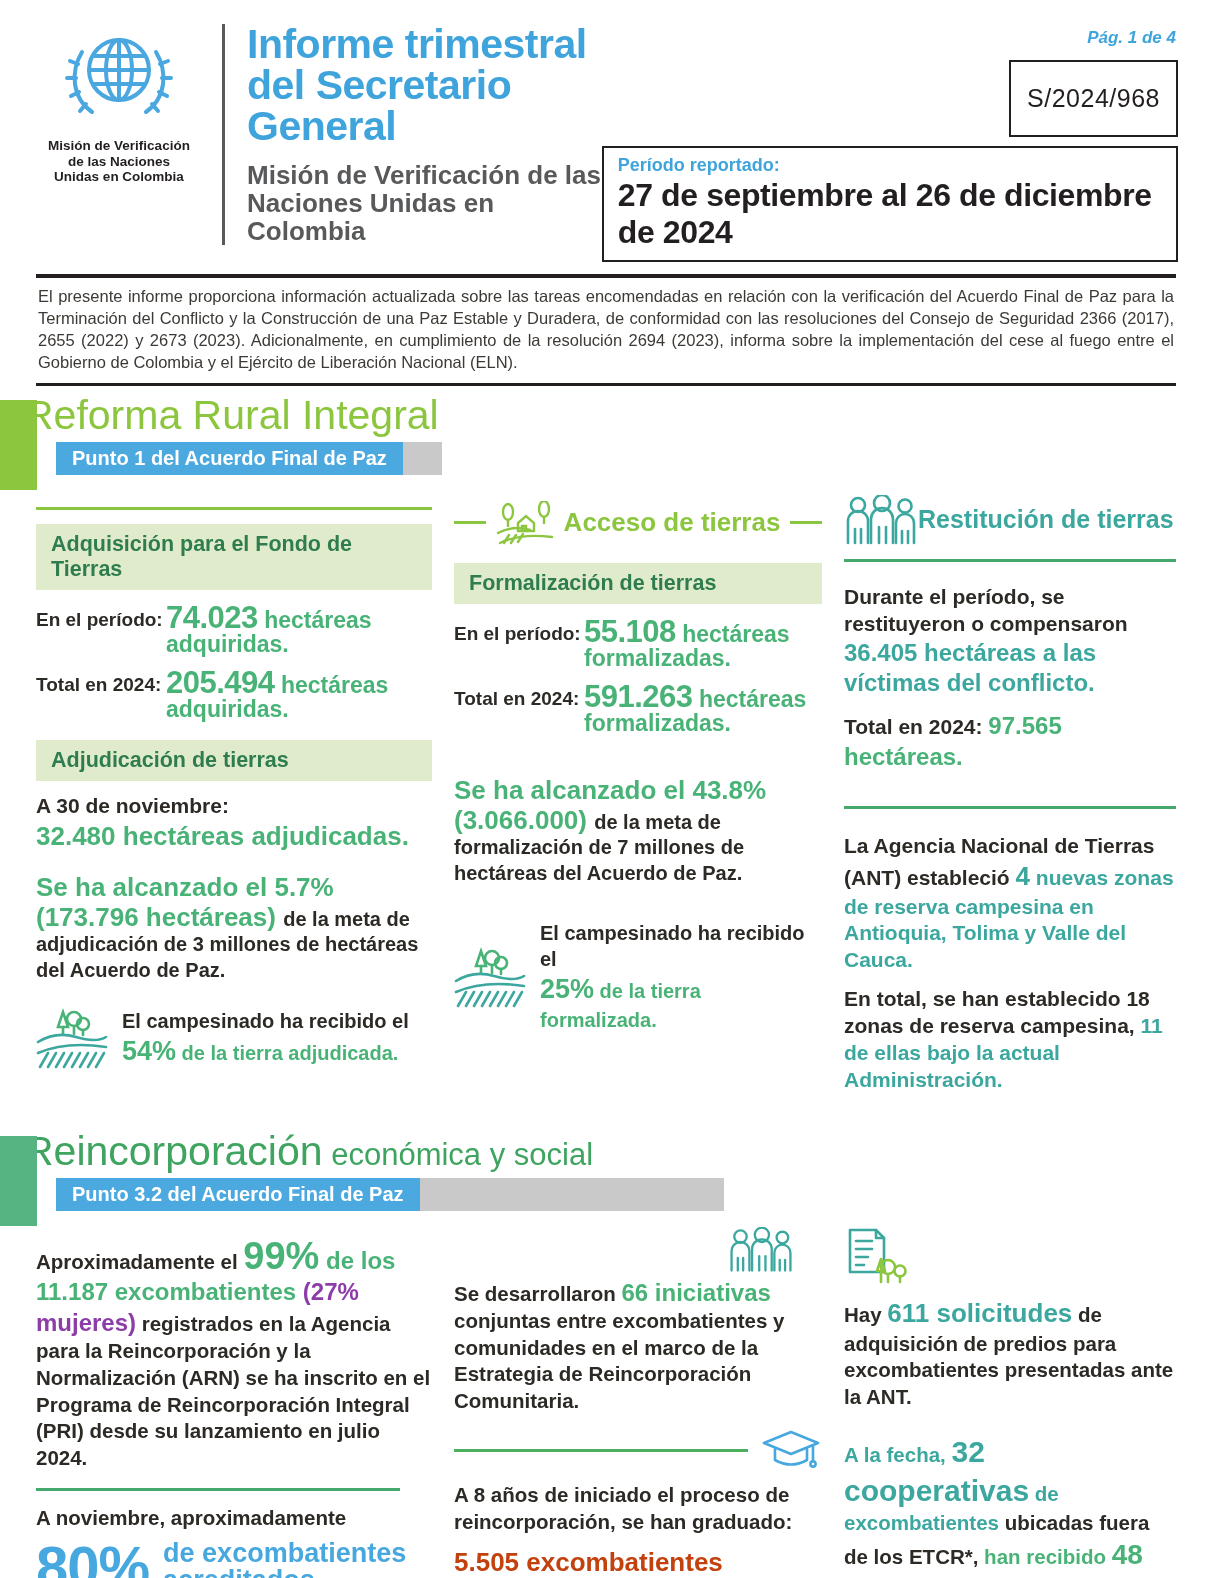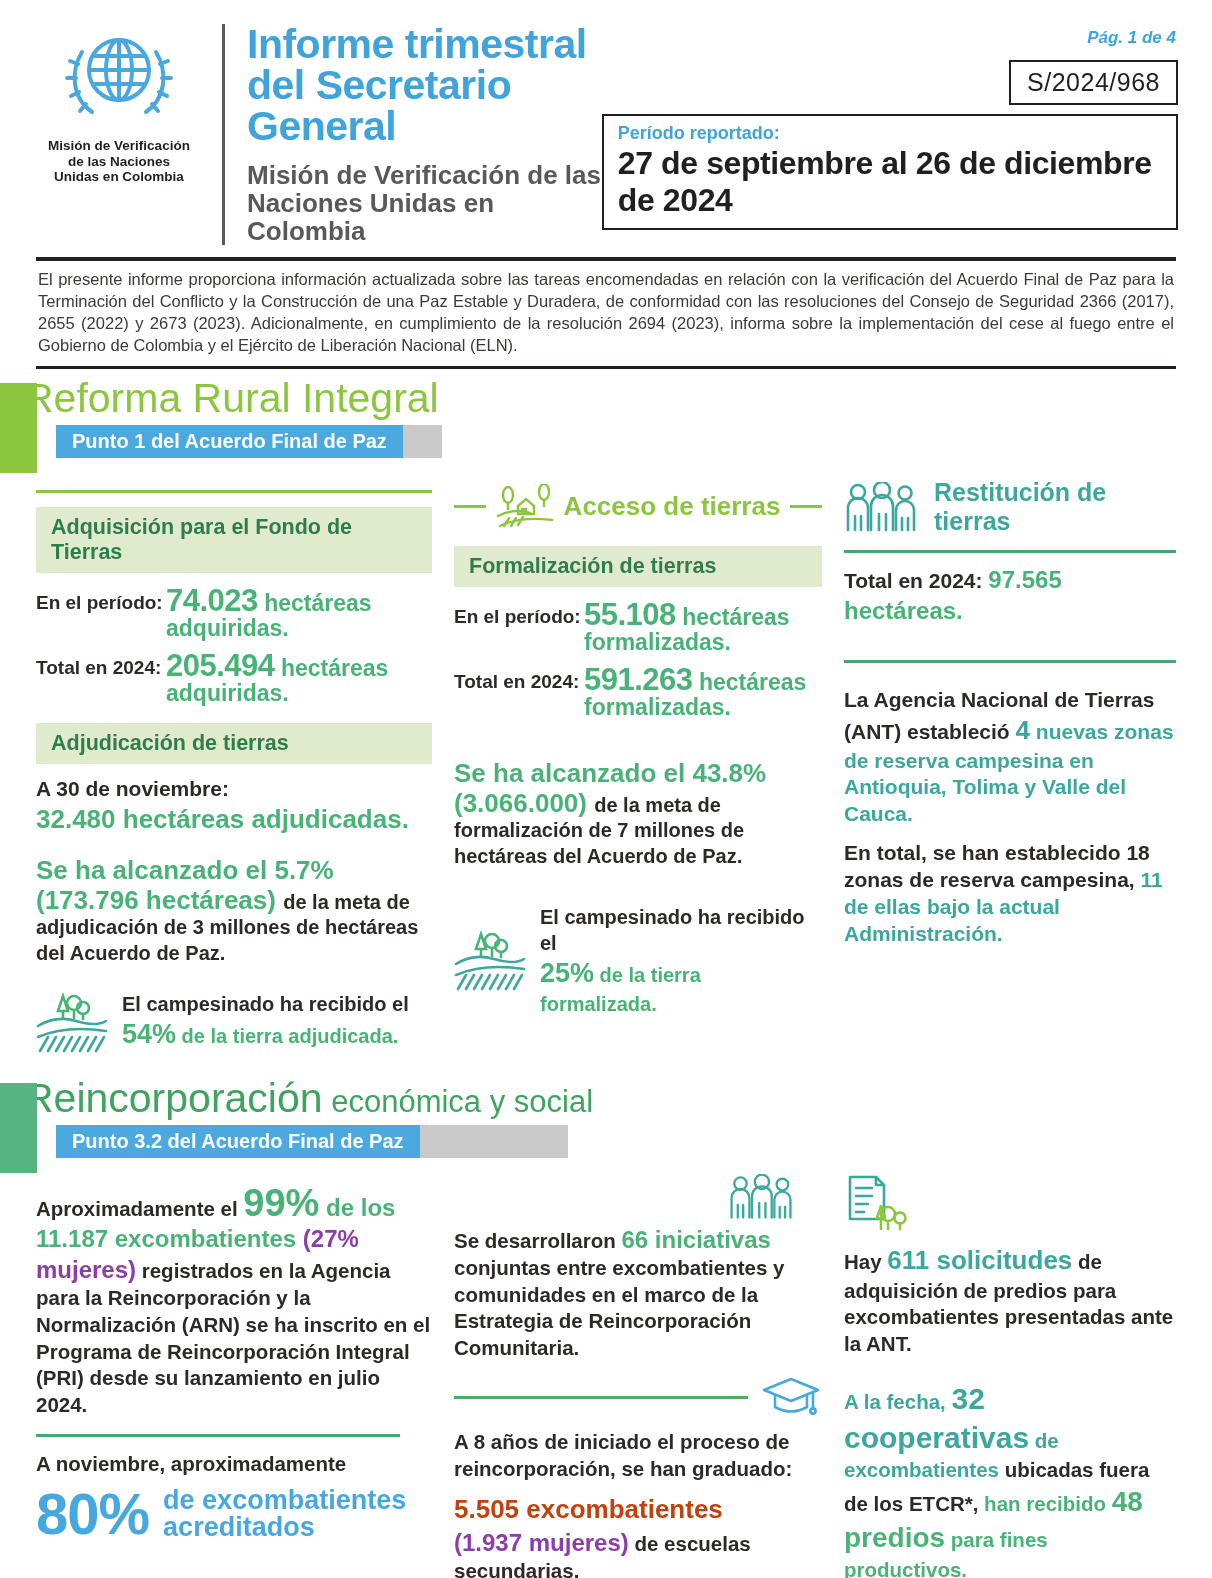--- a/index.html
+++ b/index.html
@@ -9,40 +9,40 @@
 
   
   .hdr{display:flex;align-items:flex-start;padding:24px 34px 0 44px}
   .logo-wrap{width:150px;flex:0 0 auto;text-align:center}
   .logo-caption{font-size:13.5px;font-weight:700;color:#231F20;line-height:1.15;margin-top:2px}
   .hdr-title-block{border-left:3px solid #58595B;margin-left:28px;padding-left:22px}
   .hdr-title{color:#3FA3DC;font-size:41px;font-weight:700;line-height:1.0;letter-spacing:-0.5px}
   .hdr-sub{color:#58595B;font-size:26px;font-weight:700;line-height:1.08;margin-top:14px;max-width:370px}
   .hdr-right{margin-left:auto;display:flex;flex-direction:column;align-items:flex-end}
   .pag{color:#3FA3DC;font-size:17px;font-weight:700;font-style:italic;margin:4px 2px 12px}
-  .doc-box{border:2px solid #231F20;padding:6px 16px;font-size:25px;color:#231F20;margin-bottom:9px;letter-spacing:0.5px}
+  .doc-box{border:2px solid #231F20;padding:22px 16px;font-size:25px;color:#231F20;margin-bottom:9px;letter-spacing:0.5px}
   .period-box{border:2px solid #231F20;padding:7px 14px 9px;text-align:left;min-width:432px}
   .period-label{color:#3FA3DC;font-size:18px;font-weight:700}
   .period-value{color:#231F20;font-size:32px;font-weight:700;letter-spacing:-0.4px;margin-top:1px}
 
   .intro{margin:12px 36px 0;border-top:4px solid #231F20;border-bottom:3px solid #231F20;
          padding:8px 2px 9px;font-size:16.5px;color:#3D3935;line-height:1.33;text-align:justify}
 
   
   .sec{position:relative;margin-top:8px}
   .sec-tab{position:absolute;left:0;top:6px;width:37px;height:90px}
   .sec1 .sec-tab{background:#8CC63F}
   .sec2 .sec-tab{background:#55B481}
   .sec-title{margin-left:24px;font-size:41px;font-weight:400;line-height:1.05}
   .sec1 .sec-title{color:#8CC63F}
   .sec2 .sec-title{color:#3FA45F}
   .sec-title .sub{font-size:31px}
   .badge-row{margin-left:56px;margin-top:5px;background:#C9C9C9;height:33px;display:flex;align-items:stretch}
   .sec1 .badge-row{width:386px}
-  .sec2 .badge-row{width:512px}
+  .sec2 .badge-row{width:668px}
   .badge{background:#4BA9E0;color:#fff;font-size:20px;font-weight:700;padding:15px 16px;display:flex;align-items:center;white-space:nowrap}
 
   
   .cols{display:flex;gap:22px;padding:0 36px;margin-top:10px}
   .c1{width:396px;flex:0 0 auto}
   .c2{width:368px;flex:0 0 auto}
   .c3{flex:1;min-width:0}
 
   .rule{height:3px;background:#8CC63F;border:none}
   .rule-med{height:3px;background:#45A86C;border:none}
@@ -61,21 +61,21 @@
   .p-lg{font-size:21px}
   .meta .hl{font-size:26px;line-height:1.12}
   .camp{display:flex;align-items:center;gap:14px;margin-top:24px}
   .camp-text{font-size:20px;font-weight:700;line-height:1.3}
   .camp-pct{color:#49B377;font-size:27px}
 
   .access-head{display:flex;align-items:center;gap:10px;margin-top:16px}
   .access-title{color:#8CC63F;font-size:26px;font-weight:700;white-space:nowrap}
   .access-head .line{height:3px;background:#8CC63F;flex:1}
 
-  .rest-head{display:flex;align-items:center;gap:16px;margin-top:10px}
+  .rest-head{display:flex;align-items:center;margin-top:10px}
   .rest-title{color:#3BA79E;font-size:25px;font-weight:700}
 
   
   .r-p{font-weight:700;font-size:20.5px;line-height:1.3;margin:10px 0}
   .pct99{font-size:38px;line-height:1}
   .hl24{font-size:24px}
   .pct-row{display:flex;align-items:center;gap:14px;margin:2px 0 0}
   .pct80{font-size:58px;color:#47A8DF;font-weight:700;letter-spacing:-1px}
   .pct-label{font-size:27px;color:#47A8DF;font-weight:700;line-height:1.0;max-width:250px;display:inline-block}
   .hl26{font-size:26px}
@@ -270,20 +270,23 @@
                   <path d="M52 48 v-20 a9 9 0 0 1 18 0 v20"></path>
                   <line x1="58" y1="36" x2="58" y2="48"></line>
                   <line x1="64" y1="36" x2="64" y2="48"></line>
               </g>
             </svg>
           </span>
           <span class="rest-title">Restitución de tierras</span>
         </div>
         <div class="rule-med" style="margin-top:14px"></div>
 
+        <p class="p p-lg" style="margin-top:22px">
+          <span class="t-black">Durante el período, se restituyeron o compensaron </span><span class="t-teal hl24">36.405 hectáreas a las víctimas del conflicto.</span>
+        </p>
         <p class="p p-lg">
           <span class="t-black">Total en 2024: </span><span class="t-green hl24">97.565 hectáreas.</span>
         </p>
 
         <div class="rule-med" style="margin-top:34px"></div>
 
         <p class="p p-lg" style="margin-top:24px">
           <span class="t-black">La Agencia Nacional de Tierras (ANT) estableció </span><span class="t-teal hl26">4</span><span class="t-teal"> nuevas zonas de reserva campesina en Antioquia, Tolima y Valle del Cauca.</span>
         </p>
         <p class="p p-lg">

